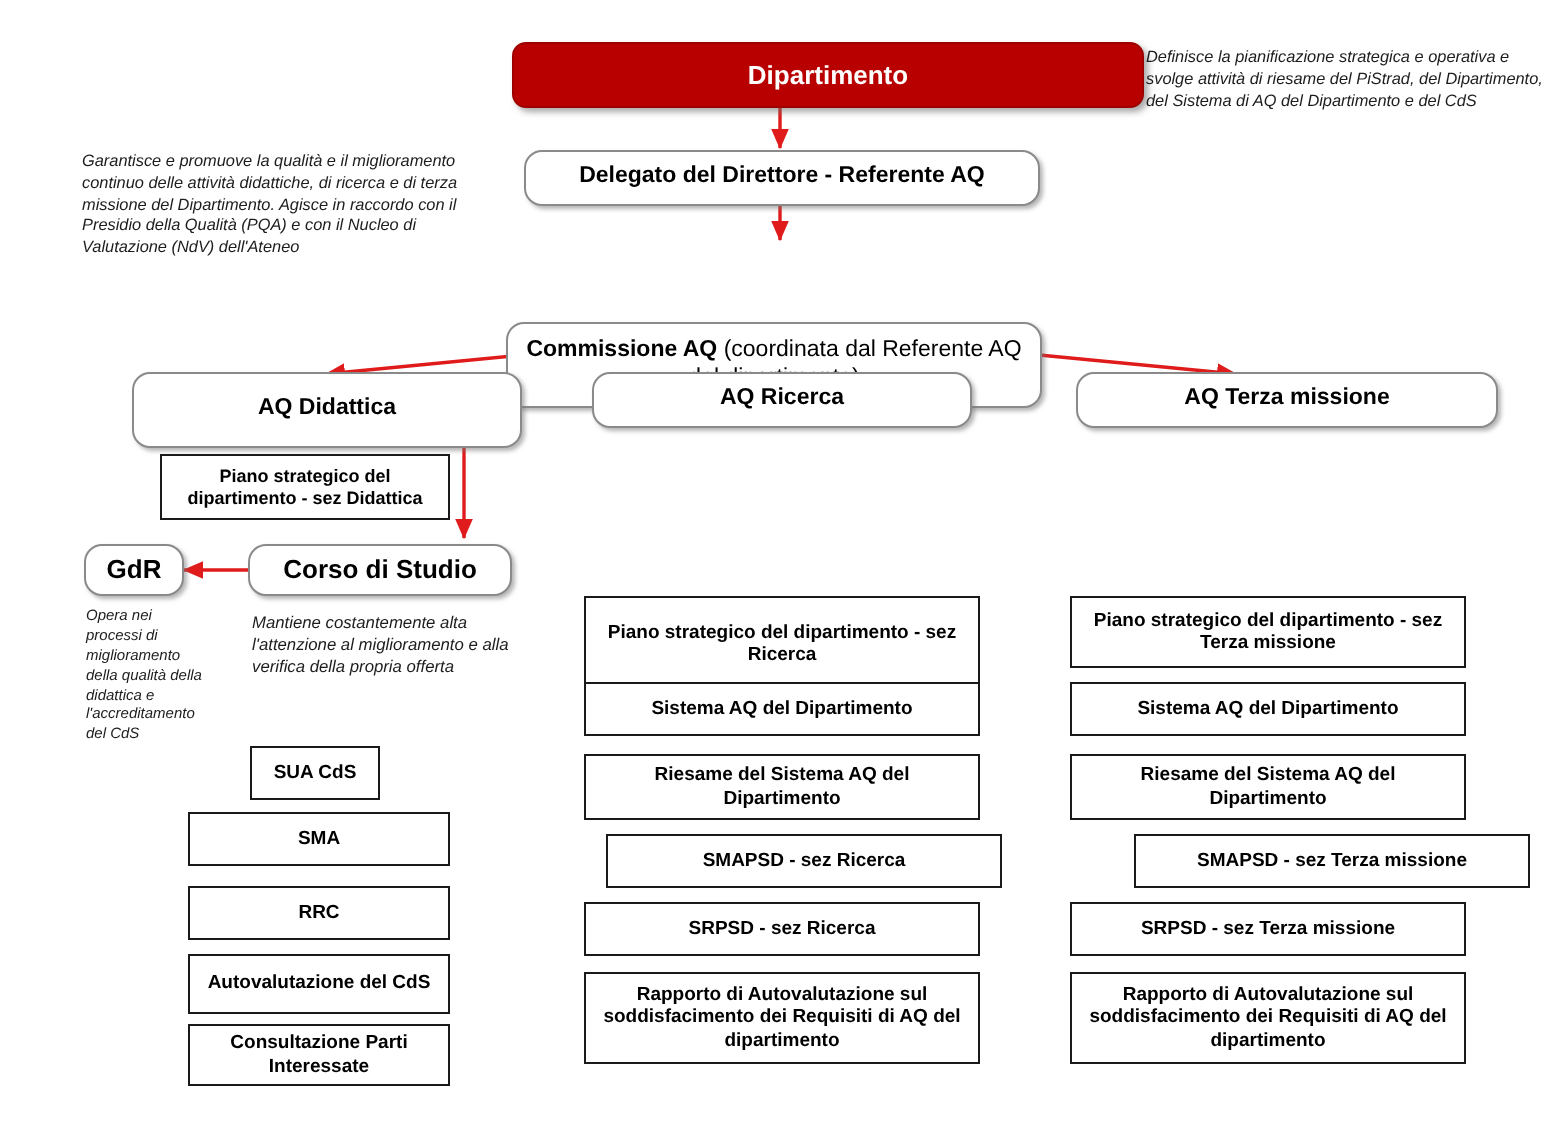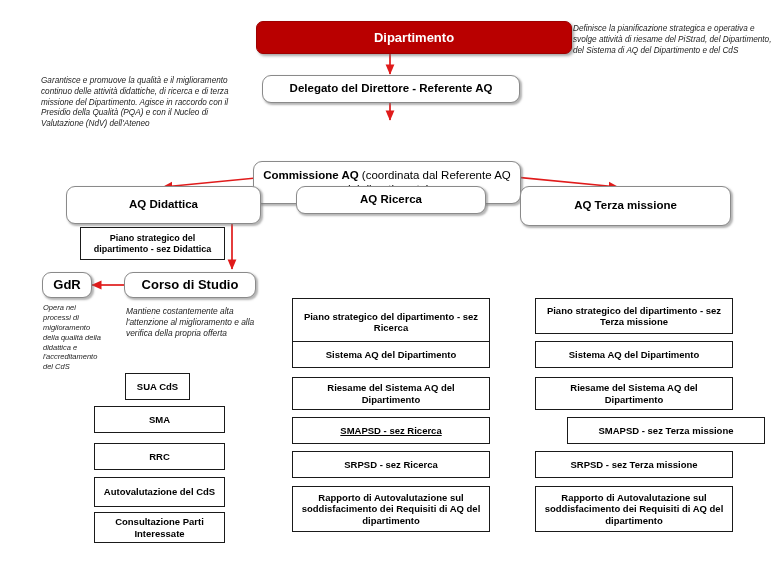--- a/index.html
+++ b/index.html
@@ -113,21 +113,21 @@
       <span>Commissione AQ</span><span class="reg"> (coordinata dal Referente AQ del dipartimento)</span>
     </span>
   </div>
 
   <div class="box rnd" style="left:66px; top:186px; width:195px; height:38px; font-size:11.5px;">
     <span>AQ Didattica</span>
   </div>
   <div class="box rnd" style="left:296px; top:186px; width:190px; height:28px; font-size:11.5px;">
     <span>AQ Ricerca</span>
   </div>
-  <div class="box rnd" style="left:520px; top:186px; width:211px; height:40px; font-size:11.5px;justify-content:center;">
+  <div class="box rnd" style="left:538px; top:186px; width:211px; height:28px; font-size:11.5px;justify-content:center;">
     <span>AQ Terza missione</span>
   </div>
 
   <div class="box rect" style="left:80px; top:227px; width:145px; height:33px; font-size:9px;">
     <span>Piano strategico del dipartimento - sez Didattica</span>
   </div>
 
   <div class="box rnd" style="left:42px; top:272px; width:50px; height:26px; font-size:13px;">
     <span>GdR</span>
   </div>
@@ -157,21 +157,21 @@
 
   <div class="box rect" style="left:292px; top:298px; width:198px; height:48px; font-size:9.5px;">
     <span>Piano strategico del dipartimento - sez Ricerca</span>
   </div>
   <div class="box rect" style="left:292px; top:341px; width:198px; height:27px; font-size:9.5px;">
     <span>Sistema AQ del Dipartimento</span>
   </div>
   <div class="box rect" style="left:292px; top:377px; width:198px; height:33px; font-size:9.5px;">
     <span>Riesame del Sistema AQ del Dipartimento</span>
   </div>
-  <div class="box rect" style="left:292px; top:417px; width:198px; height:27px; font-size:9.5px;text-decoration:underline;">
+  <div class="box rect" style="left:303px; top:417px; width:198px; height:27px; font-size:9.5px;">
     <span>SMAPSD - sez Ricerca</span>
   </div>
   <div class="box rect" style="left:292px; top:451px; width:198px; height:27px; font-size:9.5px;">
     <span>SRPSD - sez Ricerca</span>
   </div>
   <div class="box rect" style="left:292px; top:486px; width:198px; height:46px; font-size:9.5px;">
     <span>Rapporto di Autovalutazione sul soddisfacimento dei Requisiti di AQ del dipartimento</span>
   </div>
 
   <div class="box rect" style="left:535px; top:298px; width:198px; height:36px; font-size:9.5px;">

